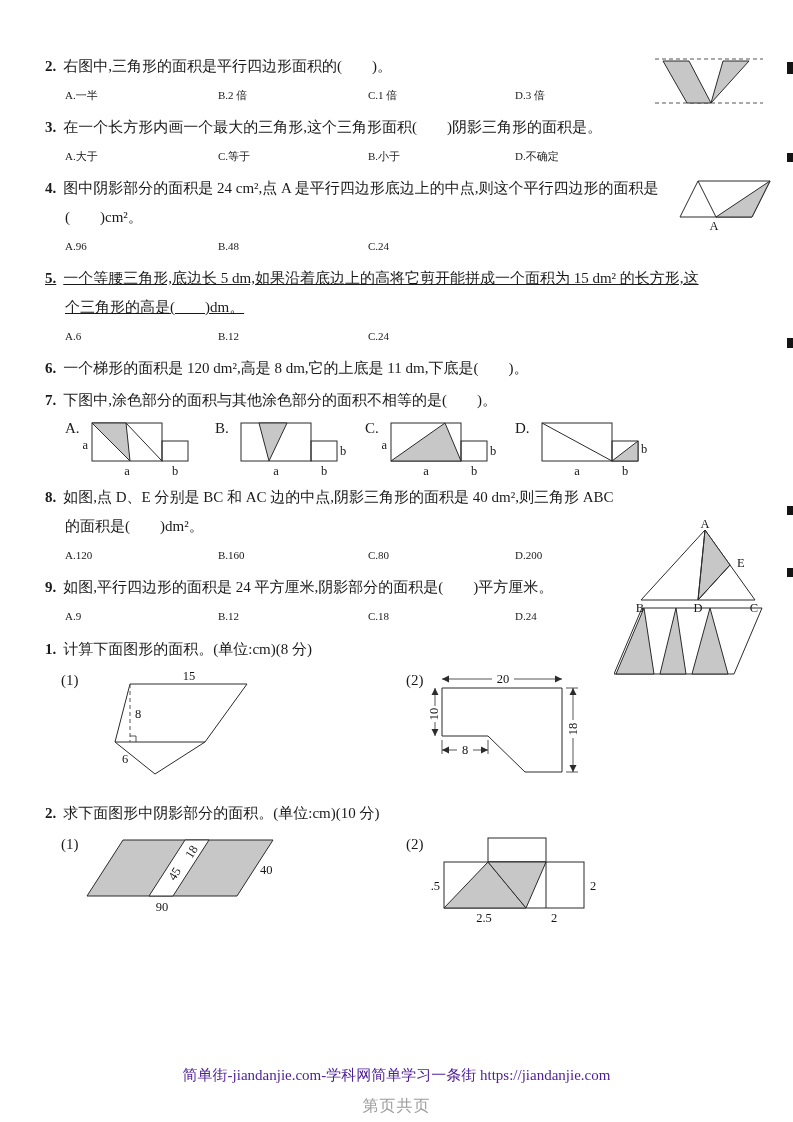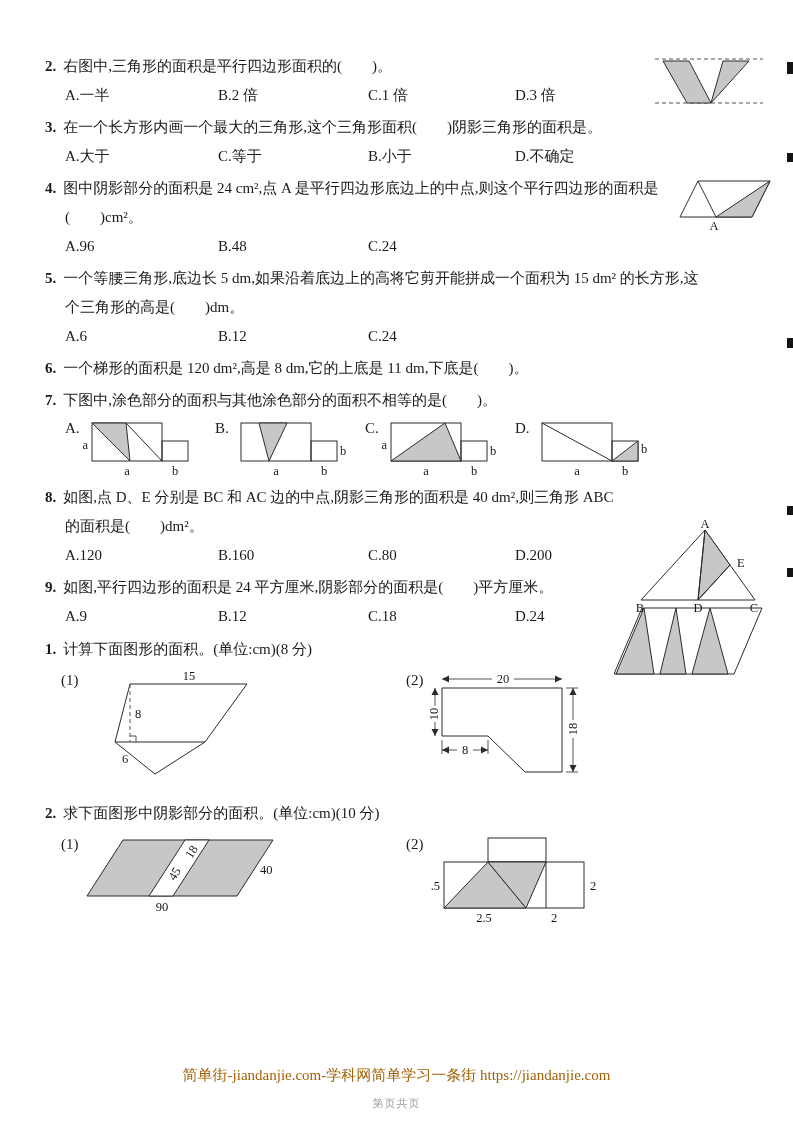--- a/index.html
+++ b/index.html
@@ -6,25 +6,25 @@
   html,body { background:#ffffff; }
   .page {
     position:relative; width:793px; height:1122px; background:#fff;
     font-family:"Liberation Serif", serif; color:#1a1a1a; overflow:hidden; margin:8px auto;
   }
   .content { position:absolute; left:45px; top:44px; width:722px; }
   .q { margin-bottom:3px; }
   .q-line { font-size:15px; line-height:29px; padding-left:20px; text-indent:-20px; }
   .q-num { font-weight:bold; margin-right:7px; }
   .w615 { max-width:615px; }
-  .w665 { max-width:665px; }
+  .w665 { max-width:665px;text-decoration:underline; }
   .w585 { max-width:585px; }
   .options {
     display:grid; grid-template-columns:153px 150px 147px 1fr;
-    padding-left:20px; font-size:15px; line-height:29px;
+    padding-left:20px; font-size:11px; line-height:29px;
   }
   .fig7-row { display:flex; padding-left:20px; margin-top:4px; margin-bottom:6px; }
   .fig7-item { width:150px; display:flex; align-items:flex-start; }
   .fig7-letter { font-size:15px; line-height:18px; margin-right:2px; }
   .sec-title { margin-left:-26px; font-size:15.5px; font-weight:bold; line-height:30px; }
   .item-line { font-size:15px; line-height:30px; }
   .item-num { font-weight:bold; margin-right:7px; }
   .calc-row { display:flex; align-items:flex-start; padding-left:16px; margin-top:6px; margin-bottom:10px; }
   .calc-item { display:flex; align-items:flex-start; }
   .calc-item.first { width:345px; }
@@ -33,23 +33,23 @@
   svg { display:block; }
   svg text { font-family:"Liberation Serif", serif; font-size:12.5px; fill:#161616; }
   .ln   { stroke:#2b2b2b; stroke-width:1; fill:none; }
   .thin { stroke:#2b2b2b; stroke-width:0.8; fill:none; }
   .dash { stroke:#555; stroke-width:1; fill:none; stroke-dasharray:4 3; }
   .shape { fill:none; stroke:#2b2b2b; stroke-width:1; }
   .shade { fill:#c7c7c7; stroke:#2b2b2b; stroke-width:1; }
   .band  { fill:#ffffff; stroke:#2b2b2b; stroke-width:1; }
   .arr   { fill:#2b2b2b; stroke:none; }
   .footer-site { position:absolute; left:0; top:1058px; width:100%; text-align:center;
-                 font-size:15px; color:#a16207; }
+                 font-size:15px; color:#4c1d95; }
   .footer-page { position:absolute; left:0; top:1088px; width:100%; text-align:center;
-                 font-size:11px; color:#9d9d9d; letter-spacing:1px; }
+                 font-size:16px; color:#9d9d9d; letter-spacing:1px; }
   .scan-mark { position:absolute; right:0; width:6px; background:#141414; }
 </style>
 </head>
 <body>
 
 <div class="page">
 
   <div class="content">
 
     <div class="q">

